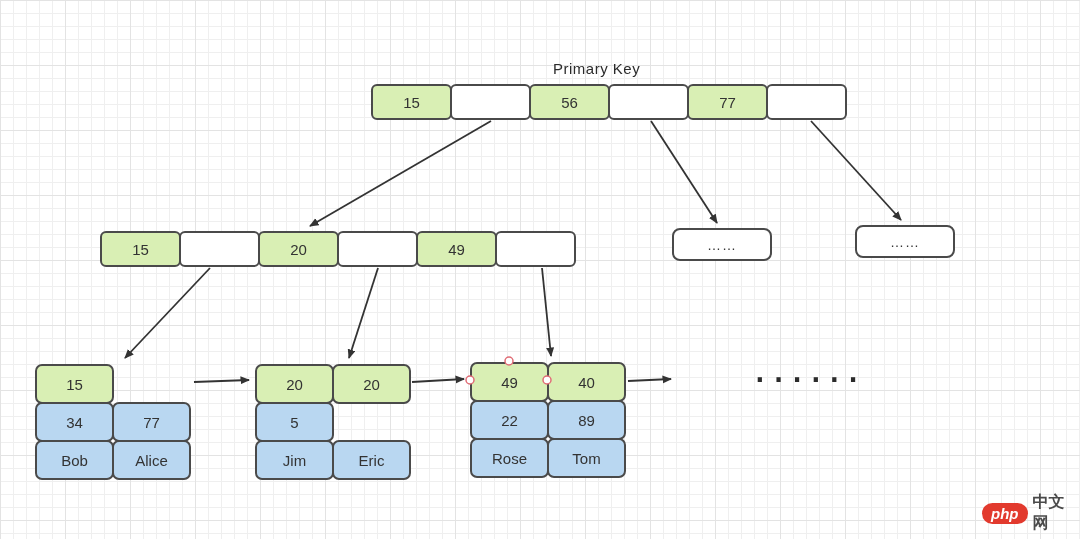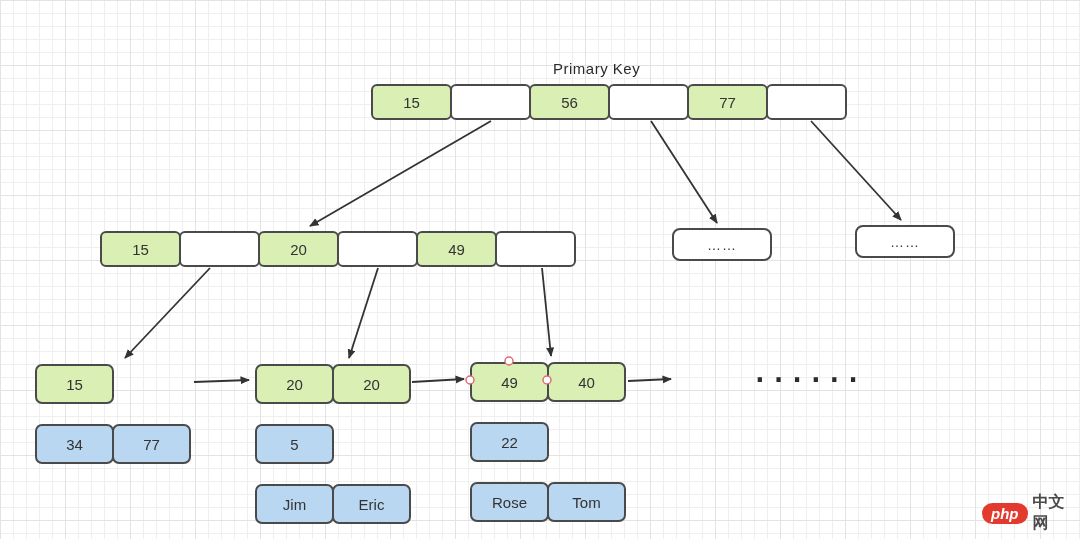--- a/index.html
+++ b/index.html
@@ -42,21 +42,21 @@
   .leaf-row{display:flex;margin-top:-2px;}
   .leaf-row:first-child{margin-top:0;}
   .leaf .cell{
     width:79px;height:40px;margin-left:-2px;
     border:2px solid #4a4a4a;border-radius:7px;
     box-sizing:border-box;
     display:flex;align-items:center;justify-content:center;
     font-size:15px;color:#333;
   }
   .leaf .cell:first-child{margin-left:0;}
-  .leaf .cell.data{background:#b9d7f1;margin-top:22px;}
+  .leaf .cell.data{background:#b9d7f1;}
   
   .dots{
     font-size:26px;font-weight:900;color:#2b2b2b;letter-spacing:3px;
     font-family:"DejaVu Sans Mono","Liberation Mono",monospace;
   }
   
   svg.overlay{position:absolute;left:0;top:0;pointer-events:none;}
   
   .logo{display:flex;align-items:center;gap:5px;}
   .logo-badge{
@@ -92,20 +92,24 @@
 <div class="abs enode" style="left:855px;top:225px;">……</div>
 
 <div class="abs leaf" style="left:35px;top:364px;">
   <div class="leaf-row">
     <div class="cell key">15</div>
   </div>
   <div class="leaf-row">
     <div class="cell data">34</div>
     <div class="cell data">77</div>
   </div>
+  <div class="leaf-row">
+    <div class="cell data">Bob</div>
+    <div class="cell data">Alice</div>
+  </div>
 </div>
 
 <div class="abs leaf" style="left:255px;top:364px;">
   <div class="leaf-row">
     <div class="cell key">20</div>
     <div class="cell key">20</div>
   </div>
   <div class="leaf-row">
     <div class="cell data">5</div>
   </div>
@@ -115,20 +119,21 @@
   </div>
 </div>
 
 <div class="abs leaf" style="left:470px;top:362px;">
   <div class="leaf-row">
     <div class="cell key">49</div>
     <div class="cell key">40</div>
   </div>
   <div class="leaf-row">
     <div class="cell data">22</div>
+    <div class="cell data">89</div>
   </div>
   <div class="leaf-row">
     <div class="cell data">Rose</div>
     <div class="cell data">Tom</div>
   </div>
 </div>
 
 <div class="abs dots" style="left:752px;top:358px;">......</div>
 
 <svg class="overlay" width="1080" height="539" viewBox="0 0 1080 539">

